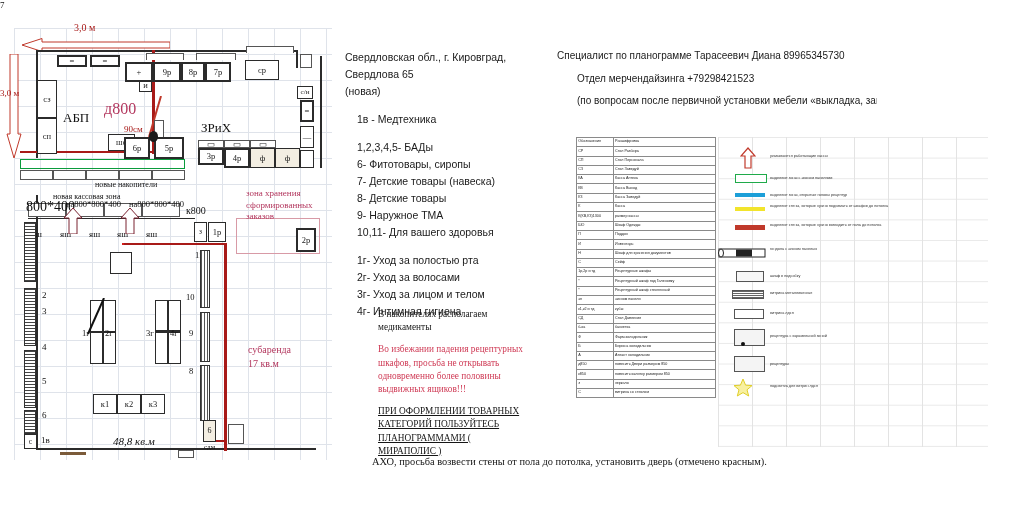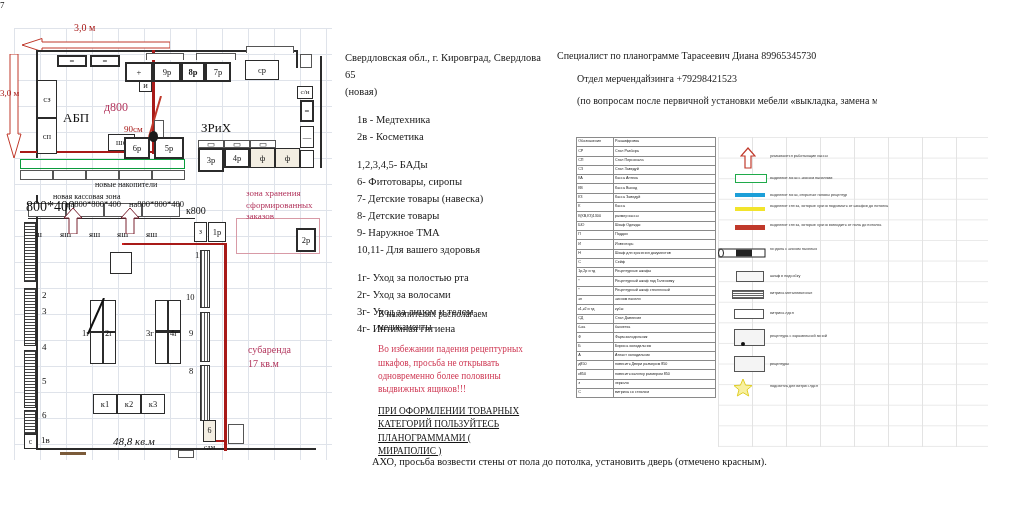--- a/index.html
+++ b/index.html
@@ -47,21 +47,21 @@
     background-image:repeating-linear-gradient(to bottom, #444 0, #444 1px, transparent 1px, transparent 3px);
   }
   .hatchV {
     position:absolute; border:1px solid #333; background:#fff;
     background-image:repeating-linear-gradient(to right, #555 0, #555 1px, transparent 1px, transparent 3px);
   }
   .dimArrow { position:absolute; }
   .redline { position:absolute; background:#d41f1c; }
 
   
-  .txtcol { position:absolute; font-family:Liberation Serif, serif; }
+  .txtcol { position:absolute; font-family:Liberation Sans, sans-serif; }
   .t1 { left:345px; top:49px; width:205px; font-size:10.5px; line-height:1.62; }
   .t1 .indent { padding-left:12px; }
   .t2 { left:557px; top:49px; width:320px; font-size:10px; line-height:1.45; }
   .t2 .row { margin-bottom:8px; }
   .t2 .row2 { padding-left:20px; margin-bottom:8px; }
   .spacer { height:11px; }
 
   .note { position:absolute; left:378px; top:308px; width:152px; font-size:9.3px; line-height:1.42; }
   .note .blk { color:#161616; margin-bottom:9px; }
   .note .red { color:#cf3a55; margin-bottom:9px; }
@@ -124,21 +124,21 @@
     <div class="wallR" style="left:152px; top:50px; width:2.6px; height:104px;"></div>
     <div class="wallR" style="left:20px; top:151px; width:135px; height:2.4px;"></div>
     <div class="wallR" style="left:224px; top:243px; width:2.6px; height:208px;"></div>
     <div class="wallR" style="left:122px; top:243px; width:104px; height:2.2px;"></div>
     <div class="redline" style="left:122px; top:243px; width:2px; height:2px;"></div>
     <div class="wallR" style="left:209px; top:440px; width:18px; height:2.2px;"></div>
 
     <div style="position:absolute; left:236px; top:218px; width:84px; height:36px; border:1px solid #d89aa6;"></div>
 
     <div class="lbl big" style="left:63px; top:110px;">АБП</div>
-    <div class="lbl" style="left:104px; top:100px; color:#b3375e; font-size:12px;">д800</div>
+    <div class="lbl" style="left:104px; top:100px; color:#b3375e; font-size:16px;">д800</div>
 
     <div class="box" style="left:37px; top:80px; width:20px; height:38px;">
         <span>сз</span>
       </div>
     <div class="box" style="left:37px; top:118px; width:20px; height:36px;">
         <span>сп</span>
       </div>
     <div class="box dark" style="left:57px; top:55px; width:30px; height:12px;">=</div>
     <div class="box dark" style="left:90px; top:55px; width:30px; height:12px;">=</div>
     <div class="box" style="left:139px; top:66px; width:13px; height:13px;">
@@ -160,21 +160,21 @@
     <div class="lbl red" style="left:124px; top:124px; font-size:9px;">90см</div>
 
     <div class="lbl big" style="left:201px; top:106px;margin-top:14px;">ЗРиХ</div>
 
     <div class="box dark" style="left:125px; top:62px; width:28px; height:20px;">
         <span>+</span>
       </div>
     <div class="box dark" style="left:153px; top:62px; width:28px; height:20px;">
         <span>9р</span>
       </div>
-    <div class="box dark" style="left:181px; top:62px; width:24px; height:20px;font-weight:bold;">
+    <div class="box dark" style="left:181px; top:62px; width:24px; height:20px;">
         <span>8р</span>
       </div>
     <div class="box dark" style="left:205px; top:62px; width:26px; height:20px;">
         <span>7р</span>
       </div>
     <div class="box" style="left:245px; top:60px; width:34px; height:20px;">
         <span>ср</span>
       </div>
     <div class="box thin" style="left:146px; top:53px; width:38px; height:7px; border-bottom:none;"></div>
     <div class="box thin" style="left:196px; top:53px; width:40px; height:7px; border-bottom:none;"></div>
@@ -184,21 +184,21 @@
         <span>с/н</span>
       </div>
     <div class="box dark" style="left:300px; top:100px; width:14px; height:22px;">=</div>
     <div class="box" style="left:300px; top:126px; width:14px; height:22px;">—</div>
     <div class="box" style="left:300px; top:150px; width:14px; height:18px;"></div>
     <div class="box thin" style="left:300px; top:54px; width:12px; height:14px;"></div>
 
     <div class="box thin" style="left:198px; top:140px; width:26px; height:8px;">▭</div>
     <div class="box thin" style="left:224px; top:140px; width:26px; height:8px;">▭</div>
     <div class="box thin" style="left:250px; top:140px; width:26px; height:8px;">▭</div>
-    <div class="box dark" style="left:198px; top:148px; width:26px; height:24px;align-items:center;">
+    <div class="box dark" style="left:198px; top:148px; width:26px; height:17px;align-items:center;">
         <span>3р</span>
       </div>
     <div class="box dark" style="left:224px; top:148px; width:26px; height:20px;">
         <span>4р</span>
       </div>
     <div class="box beige" style="left:250px; top:148px; width:25px; height:20px;">
         <span>ф</span>
       </div>
     <div class="box beige" style="left:275px; top:148px; width:25px; height:20px;">
         <span>ф</span>
@@ -332,21 +332,20 @@
 
     <div class="wall" style="left:60px; top:452px; width:26px; height:3px; background:#7b5b3a;"></div>
     <div class="box thin" style="left:178px; top:450px; width:16px; height:8px;"></div>
   </div>
 
   <div class="txtcol t1">
     <div>Свердловская обл., г. Кировград, Свердлова 65</div>
     <div>(новая)</div>
     <div class="spacer"></div>
     <div class="indent">1в - Медтехника</div>
-    <div class="indent">2в - Косметика</div>
     <div class="spacer"></div>
     <div class="indent">1,2,3,4,5- БАДы</div>
     <div class="indent">6- Фитотовары, сиропы</div>
     <div class="indent">7- Детские товары (навеска)</div>
     <div class="indent">8- Детские товары</div>
     <div class="indent">9- Наружное ТМА</div>
     <div class="indent">10,11- Для вашего здоровья</div>
     <div class="spacer"></div>
     <div class="indent">1г- Уход за полостью рта</div>
     <div class="indent">2г- Уход за волосами</div>

